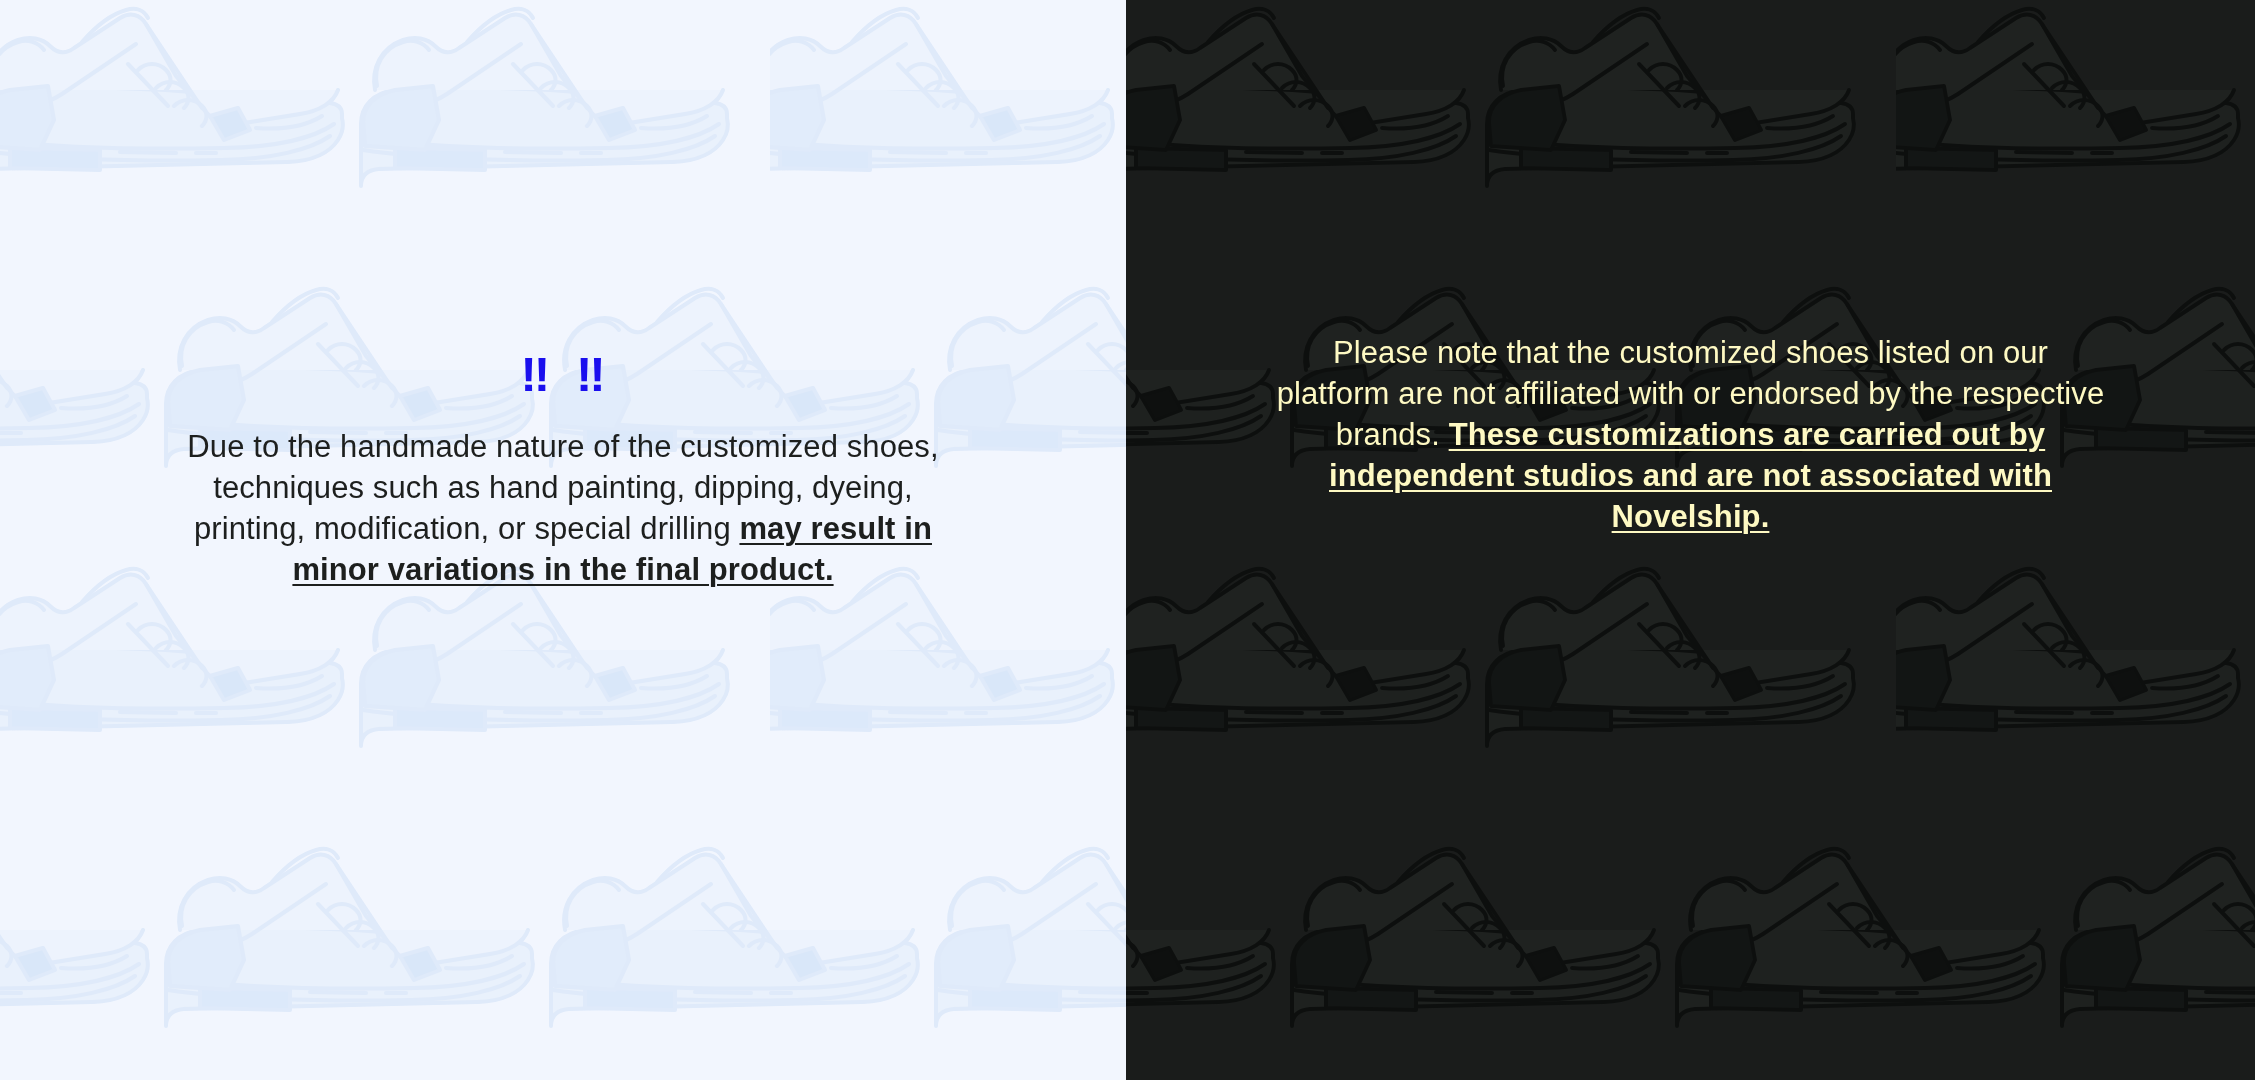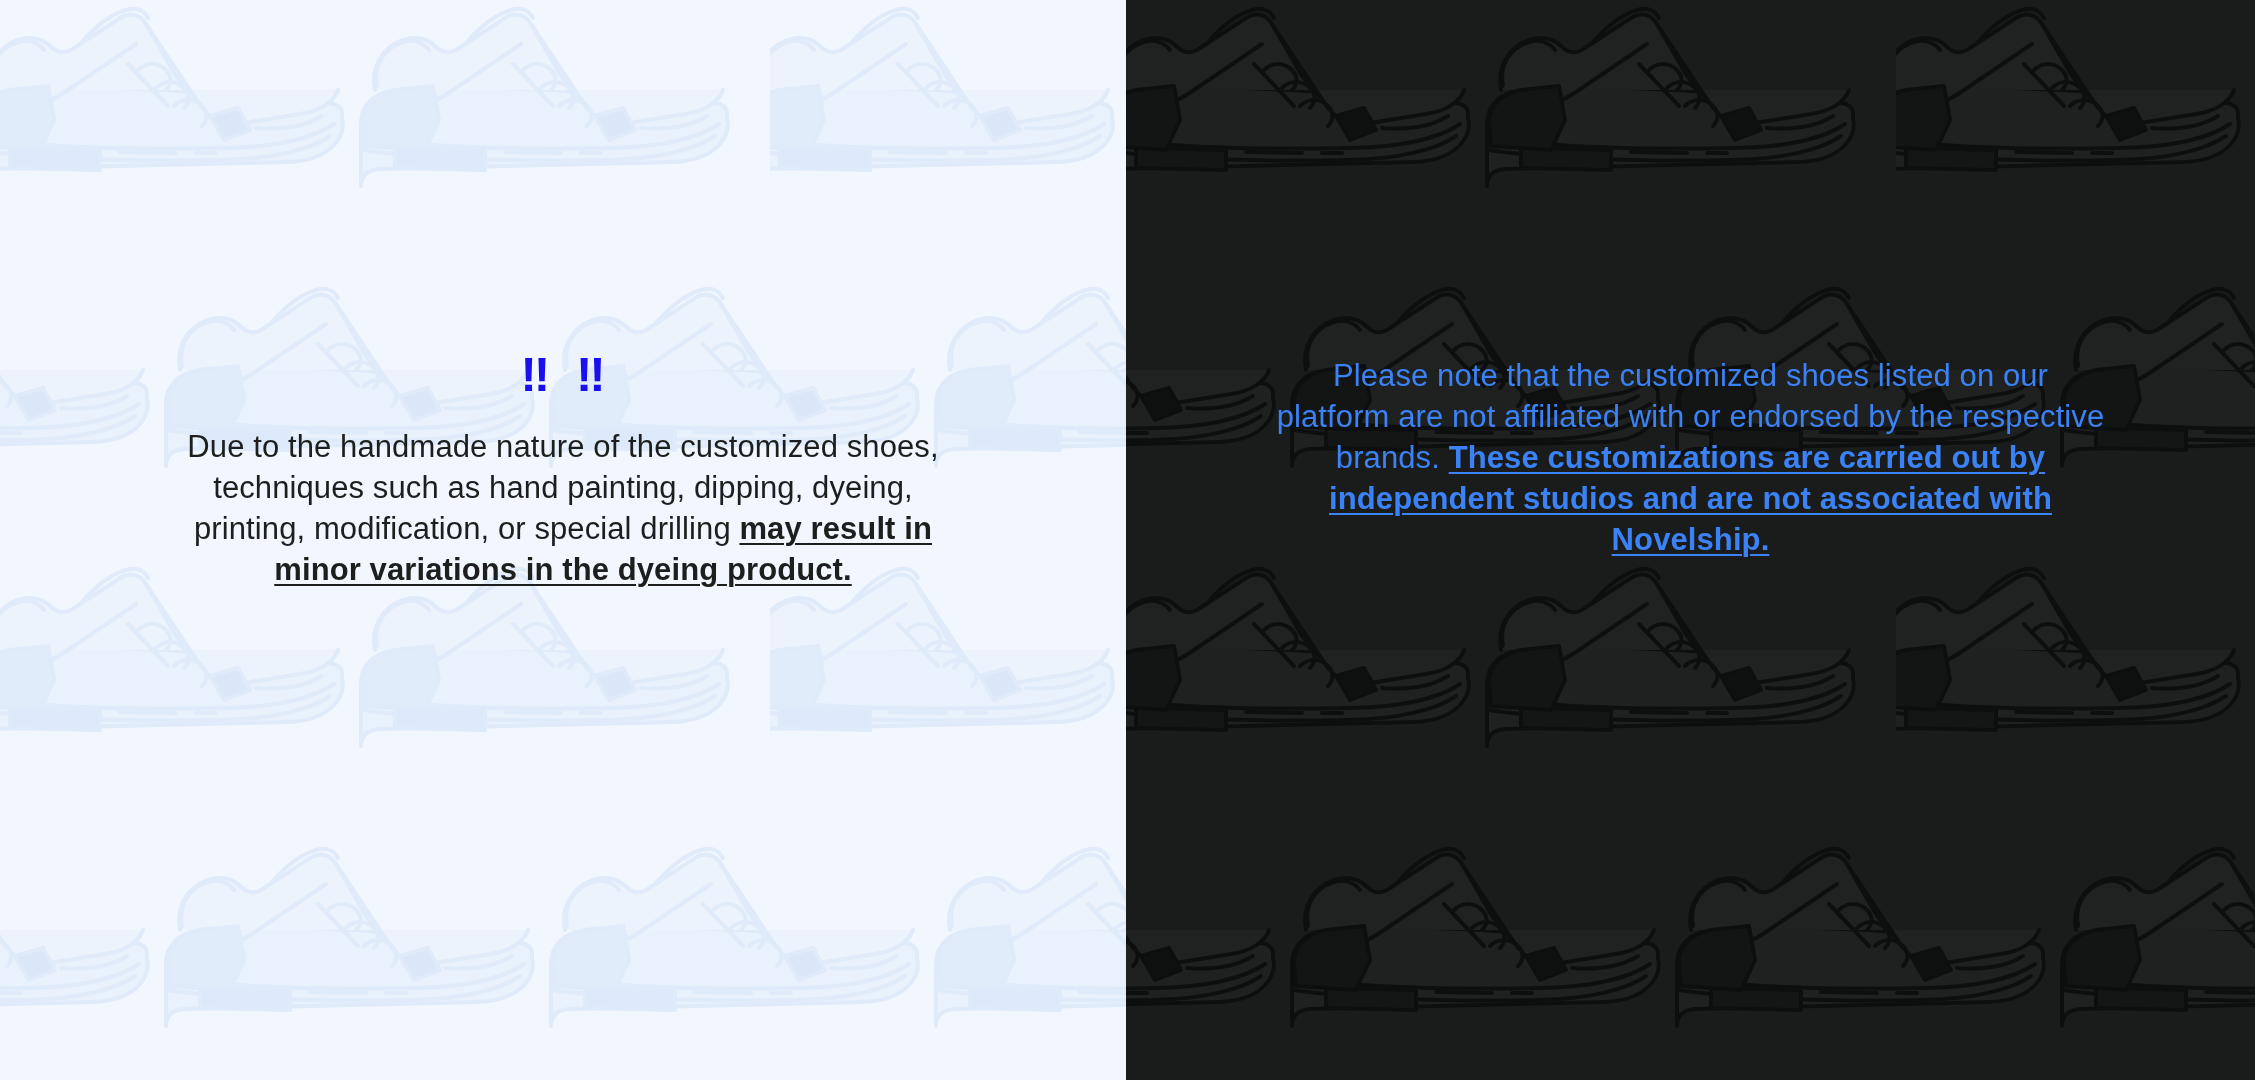--- a/index.html
+++ b/index.html
@@ -117,22 +117,22 @@
     letter-spacing: 0.1px;
   }
   .body-light {
     color: #1D1F1E;
     margin-top: 26px;
     max-width: 800px;
     margin-left: auto;
     margin-right: auto;
   }
   .body-dark {
-    color: #3b82f6;
-    margin-top: 36px;
+    color: #fef9c3;
+    margin-top: 13px;
     max-width: 830px;
     margin-left: auto;
     margin-right: auto;
   }
   .emph {
     font-weight: 700;
     text-decoration: underline;
     text-underline-offset: 4px;
     text-decoration-thickness: 2px;
   }
@@ -197,21 +197,21 @@
         <rect x="0" y="-210" width="1126" height="1500" fill="url(#pat-l)"></rect>
       </svg>
     </div>
 
     <div class="content content-light">
       <h1 class="heading heading-light">
         <span class="bang">‼</span>
         <span class="bang">‼</span>
       </h1>
       <p class="body-text body-light">
-        <span>Due to the handmade nature of the customized shoes, techniques such as hand painting, dipping, dyeing, printing, modification, or special drilling </span><span class="emph">may result in minor variations in the dyeing product.</span>
+        <span>Due to the handmade nature of the customized shoes, techniques such as hand painting, dipping, dyeing, printing, modification, or special drilling </span><span class="emph">may result in minor variations in the final product.</span>
       </p>
     </div>
   </section>
 
   <section class="panel panel-dark">
 
     <div class="pattern" aria-hidden="true">
       <svg viewBox="0 0 1129 1080" preserveAspectRatio="xMidYMid slice" xmlns="http://www.w3.org/2000/svg">
         <defs>
           <g id="sneaker-d">

